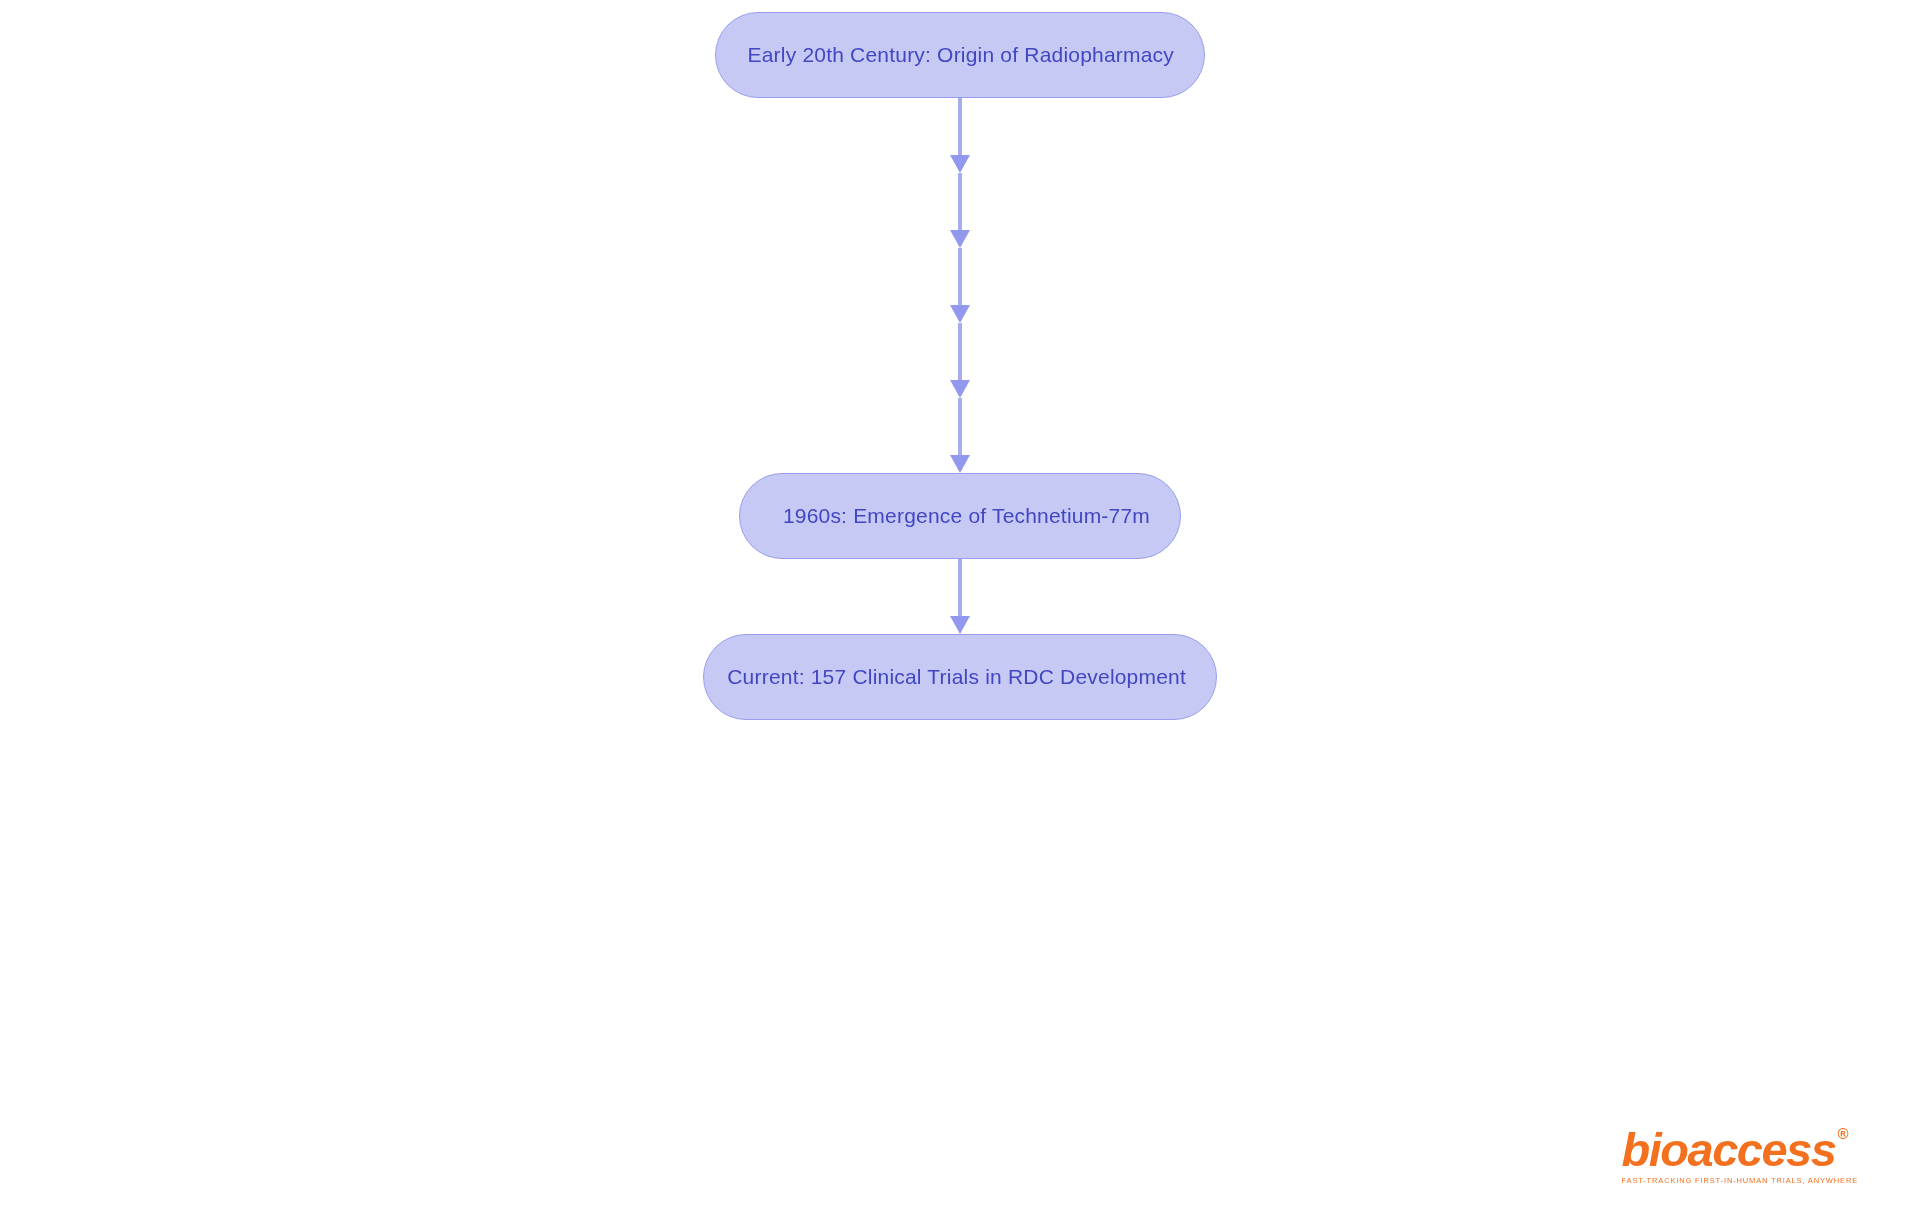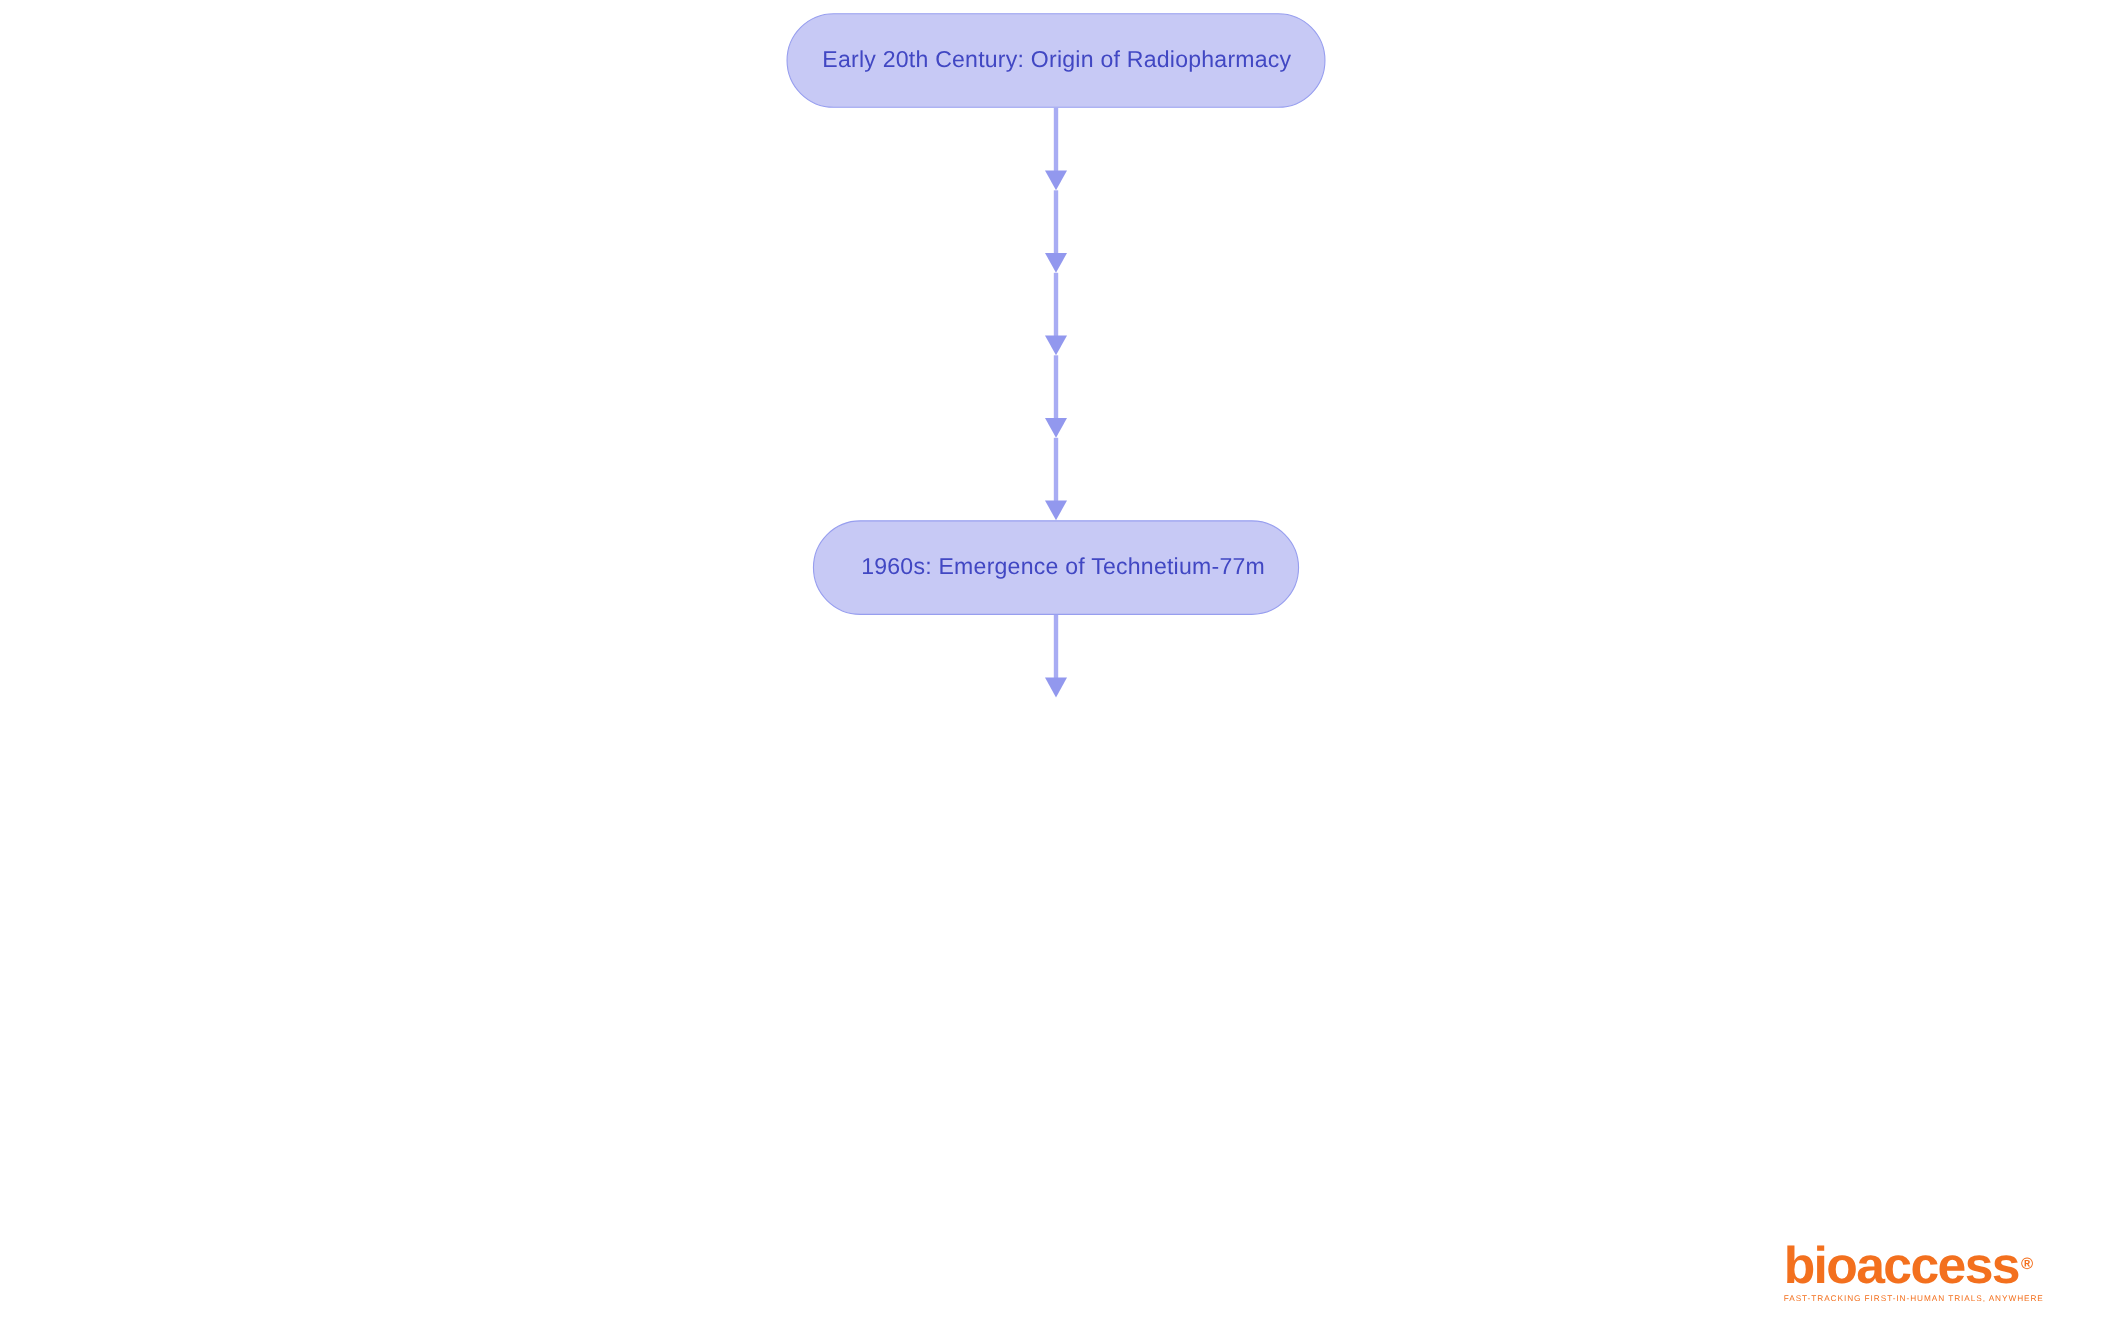--- a/index.html
+++ b/index.html
@@ -61,22 +61,23 @@
     border-top: 18px solid var(--arrow-head, #9298ee);
   }
   .logo {
     position: absolute;
     right: 62px;
     bottom: 30px;
     text-align: left;
   }
   .logo .wordmark-row {
     display: flex;
-    align-items: center;
+    align-items: flex-start;
     line-height: 1;
+    font-style: italic;
   }
   .logo .wordmark {
     color: var(--brand, #f3701e);
     font-size: 47px;
     font-weight: 800;
     letter-spacing: -1.5px;
     line-height: 0.95;
   }
   .logo .reg {
     color: var(--brand, #f3701e);
@@ -136,20 +137,23 @@
 
     <div class="node" style="width:442px">
       <span>1960s: Emergence of Technetium-77m</span>
     </div>
 
     <div class="arrow">
       <div class="shaft"></div>
       <div class="head"></div>
     </div>
 
+    <div class="node" style="width:514px">
+      <span>Current: 157 Clinical Trials in RDC Development</span>
+    </div>
 
   </div>
 
   <div class="logo">
     <div class="wordmark-row">
       <span class="wordmark">bioaccess</span>
       <span class="reg">®</span>
     </div>
     <div class="tagline">FAST-TRACKING FIRST-IN-HUMAN TRIALS, ANYWHERE</div>
   </div>

